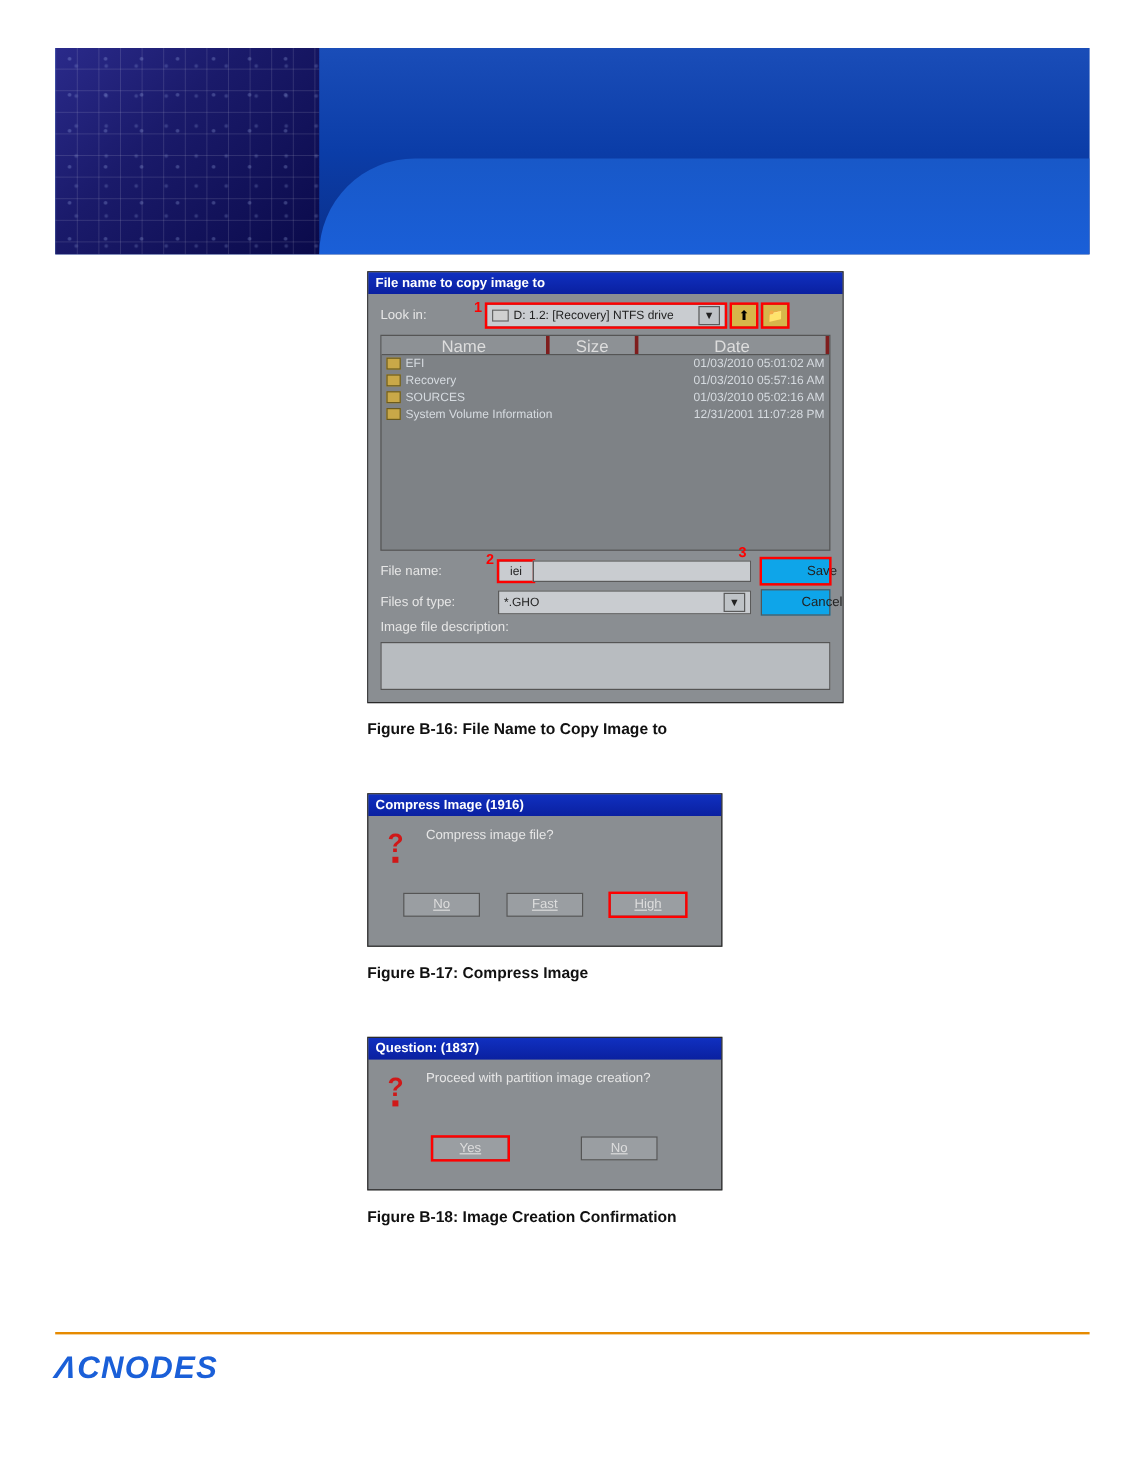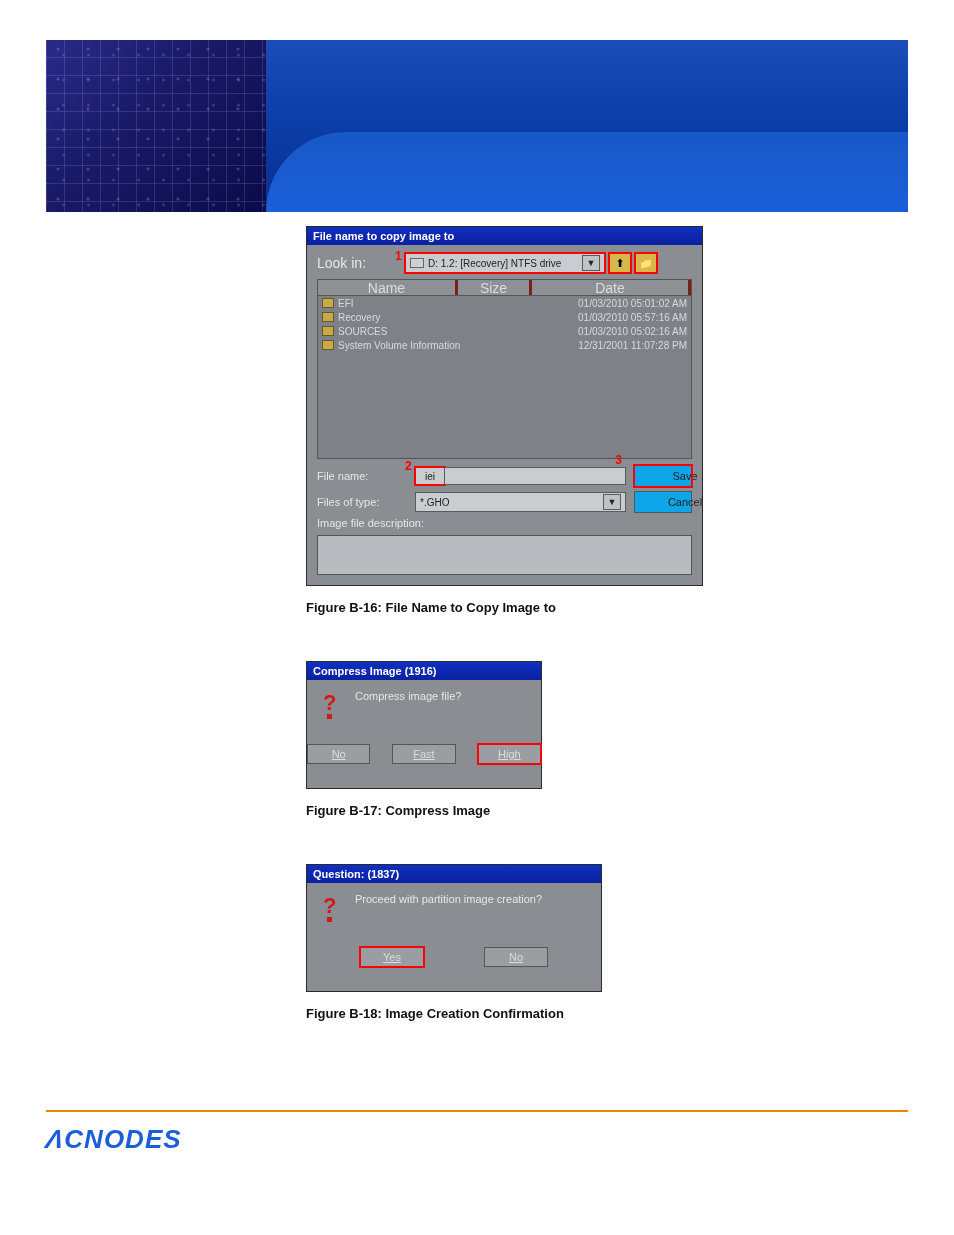--- a/index.html
+++ b/index.html
@@ -20,21 +20,21 @@
 
   
   .figures { margin-left: 260px; margin-top: 14px; width: 420px; }
   .caption { font-size: 13px; font-weight: bold; color: #111; margin: 14px 0 46px 0; }
 
   
   .dlg1 { width: 397px; border: 1px solid #2a2a2a; background: #8a8e92; position: relative; }
   .titlebar { height: 18px; background: linear-gradient(180deg, #1030c0 0%, #0a20a0 100%); color: #fff; font-size: 11px; font-weight: bold; display: flex; align-items: center; padding: 0 6px; }
   .dlg-body { padding: 8px 10px 10px 10px; background: #8a8e92; }
   .row { display: flex; align-items: center; margin-bottom: 4px; }
-  .lbl { font-size: 14px; color: #e6e6e6; width: 88px; }
+  .lbl { font-size: 11px; color: #e6e6e6; width: 88px; }
   .lbl2 { font-size: 11px; color: #e6e6e6; width: 98px; }
   .dropdown { display: flex; align-items: center; height: 20px; background: #c9ccd0; border: 1px solid #5a5a5a; font-size: 10px; color: #222; padding: 0 4px; }
   .dropdown .dd-btn { width: 18px; height: 16px; margin-left: auto; background: #bfc3c7; border: 1px solid #5a5a5a; display: flex; align-items: center; justify-content: center; font-size: 9px; }
   .hl-red { outline: 2px solid #f00; outline-offset: -1px; }
   .callout { position: absolute; color: #f00; font-weight: bold; font-size: 12px; }
   .lookin-box { position: relative; }
   .tool-btn { width: 22px; height: 20px; background: #d7b64a; border: 1px solid #7a6a2a; margin-left: 4px; display:flex; align-items:center; justify-content:center; font-size:11px; }
   .file-table { margin-top: 6px; border: 1px solid #555; background: #7e8286; height: 180px; }
   .file-head { display: flex; background: #8d9195; border-bottom: 1px solid #555; height: 16px; }
   .fh { font-size: 14px; color: #ddd; border-right: 3px solid #7f1d1d; display: flex; align-items: center; justify-content: center; }
@@ -45,21 +45,21 @@
   .fico { width: 12px; height: 10px; background: #c9a848; margin-right: 4px; border: 1px solid #6a5a20; }
   .fname { width: 130px; white-space: nowrap; overflow: hidden; }
   .fsize { width: 74px; }
   .fdate { flex: 1; text-align: right; white-space: nowrap; }
   .bottom-block { margin-top: 6px; }
   .txt-input { height: 18px; background: #c9ccd0; border: 1px solid #5a5a5a; font-size: 10px; color: #222; padding: 0 4px; display:flex; align-items:center;justify-content:center; }
   .btn { height: 22px; background: #0ea5e9; border: 1px solid #555; font-size: 11px; color: #222; display:flex; align-items:center; justify-content:center;padding-left:44px; }
   .desc-box { margin-top: 6px; height: 40px; border: 1px solid #555; background: #b8bcc0; }
 
   
-  .dlg2 { width: 236px; border: 1px solid #2a2a2a; background: #8a8e92; }
+  .dlg2 { width: 296px; border: 1px solid #2a2a2a; background: #8a8e92; }
   .dlg2 .body { padding: 10px 14px 16px 14px; height: 108px; position: relative; }
   .qmark { width: 22px; height: 30px; position: relative; }
   .qmark svg { width: 22px; height: 30px; }
   .msg { font-size: 11px; color: #e6e6e6; margin-left: 12px; }
   .btn-row { position: absolute; bottom: 24px; left: 0; right: 0; display: flex; justify-content: center; gap: 22px; }
   .dlg-btn { width: 64px; height: 20px; background: #9a9ea2; border: 1px solid #555; font-size: 11px; color: #ddd; display:flex; align-items:center; justify-content:center; text-decoration: underline; }
 
   
   .dlg3 { width: 296px; border: 1px solid #2a2a2a; background: #8a8e92; }
   .dlg3 .body { padding: 10px 14px 16px 14px; height: 108px; position: relative; }

